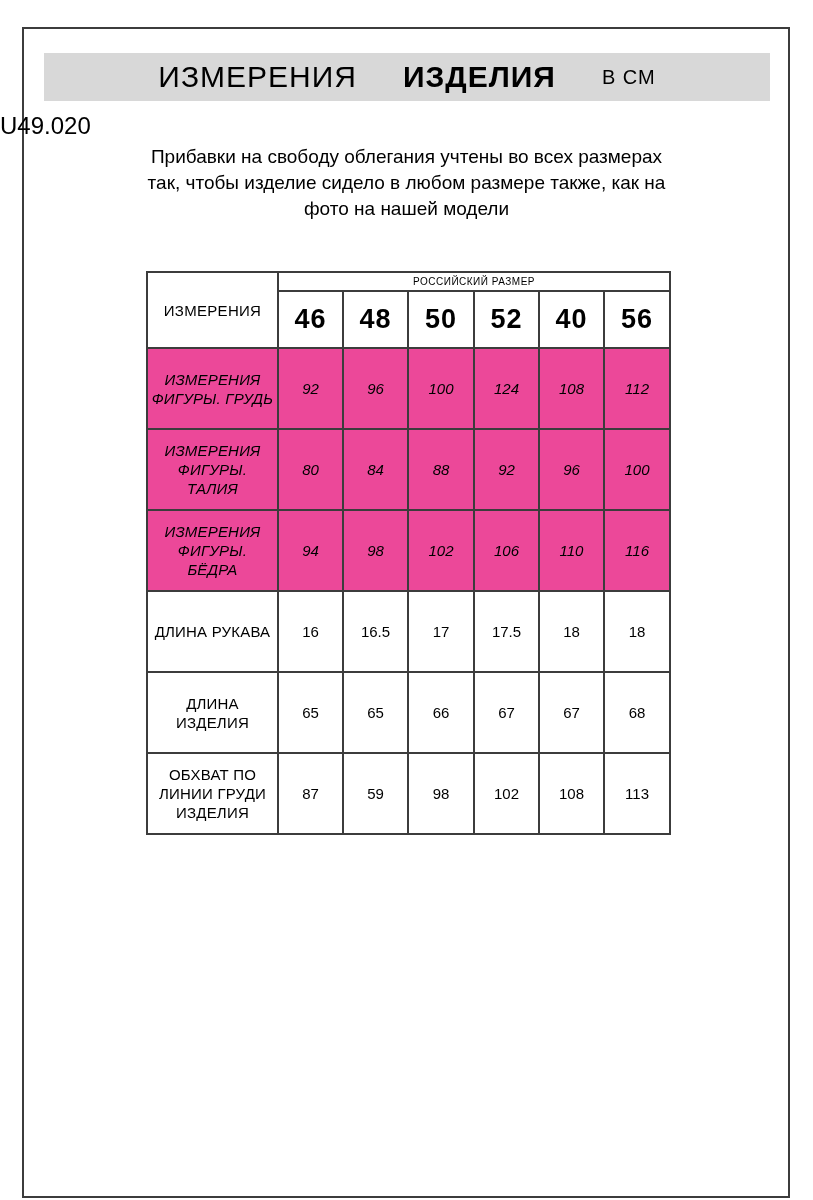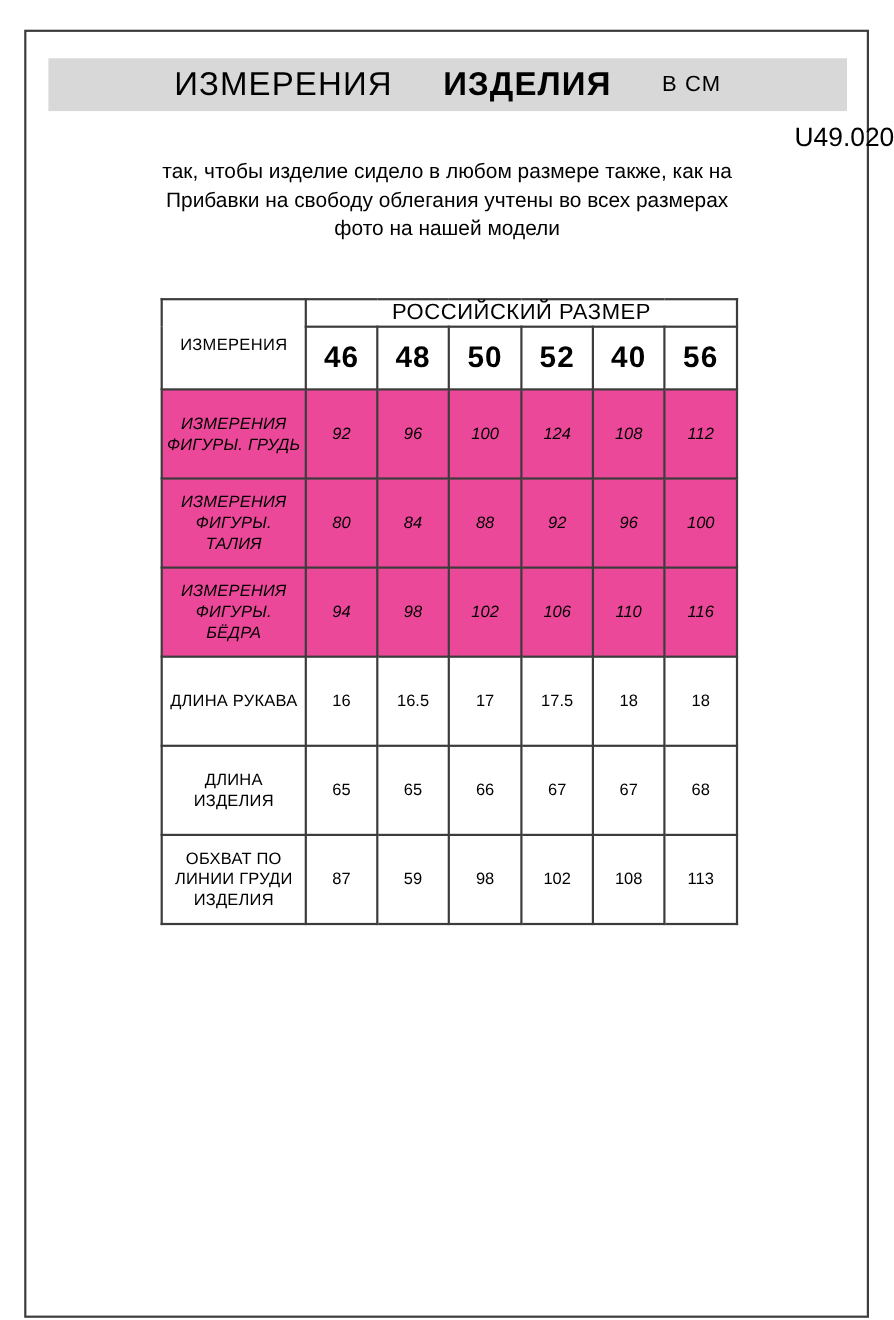--- a/index.html
+++ b/index.html
@@ -51,21 +51,21 @@
   .title-unit {
     font-size: 20px;
     letter-spacing: 1px;
     font-weight: 400;
   }
   .article-code {
     position: absolute;
     left: 0;
     top: 112px;
     width: 813px;
-    text-align: right;
+    text-align: left;
     font-size: 24px;
   }
   .intro {
     position: absolute;
     left: 0;
     top: 144px;
     width: 813px;
     text-align: center;
     font-size: 19px;
     line-height: 26px;
@@ -85,21 +85,21 @@
     padding: 0 2px;
     font-weight: 400;
     box-sizing: border-box;
   }
   .corner-cell {
     font-size: 15px;
     letter-spacing: 0.3px;
   }
   .group-cell {
     height: 19px;
-    font-size: 20px;
+    font-size: 10px;
     letter-spacing: 0.5px;
   }
   .size-cell {
     height: 57px;
     font-size: 27px;
     font-weight: 700 !important;
     letter-spacing: 1px;
   }
   .size-table tbody th, .size-table tbody td {
     height: 81px;
@@ -130,22 +130,22 @@
 
   <div class="title-bar">
     <span class="title-word">ИЗМЕРЕНИЯ</span>
     <span class="title-word-bold">ИЗДЕЛИЯ</span>
     <span class="title-unit">В СМ</span>
   </div>
 
   <div class="article-code">U49.020</div>
 
   <div class="intro">
+    <div>Прибавки на свободу облегания учтены во всех размерах</div>
     <div>так, чтобы изделие сидело в любом размере также, как на</div>
-    <div>Прибавки на свободу облегания учтены во всех размерах</div>
     <div>фото на нашей модели</div>
   </div>
 
   <table class="size-table">
     <colgroup>
       <col style="width:131px">
       <col style="width:65px">
       <col style="width:65px">
       <col style="width:66px">
       <col style="width:65px">

